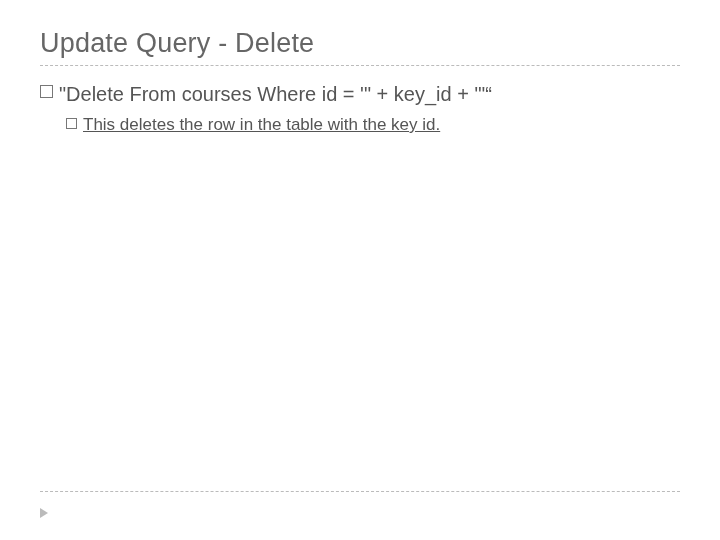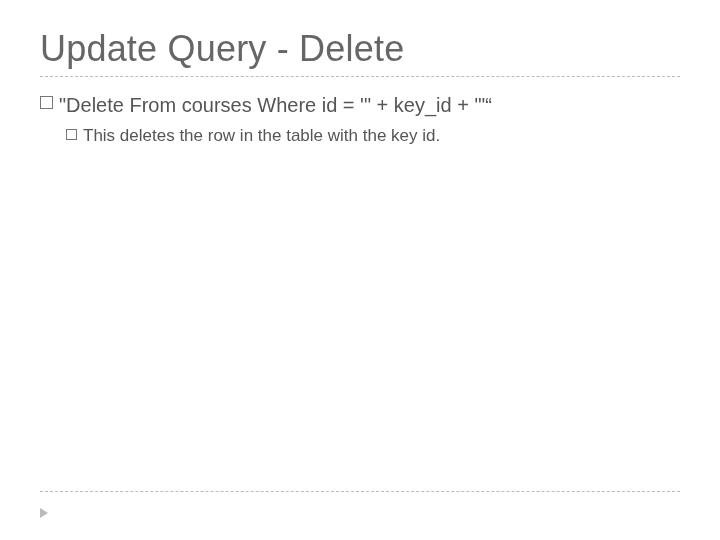--- a/index.html
+++ b/index.html
@@ -13,21 +13,21 @@
     overflow: hidden;
   }
   .slide {
     position: relative;
     width: 720px;
     height: 540px;
     box-sizing: border-box;
     padding: 28px 40px 30px 40px;
   }
   .title {
-    font-size: 36px;
+    font-size: 27px;
     color: #666;
     margin: 0 0 4px 0;
     font-weight: 400;
     letter-spacing: 0.2px;
   }
   .hr-top {
     border: none;
     border-top: 1px dashed #bbb;
     margin: 6px 0 14px 0;
   }
@@ -48,20 +48,21 @@
   .level-1 {
     font-size: 20px;
     color: #555;
     margin-bottom: 4px;
   }
   .level-2 {
     font-size: 17px;
     color: #555;
     margin-left: 26px;
     margin-bottom: 2px;
+    text-decoration: underline;
   }
   .square {
     display: inline-block;
     width: 11px;
     height: 11px;
     border: 1.6px solid #777;
     margin-top: 5px;
     flex: 0 0 auto;
   }
   .level-2 .square {

